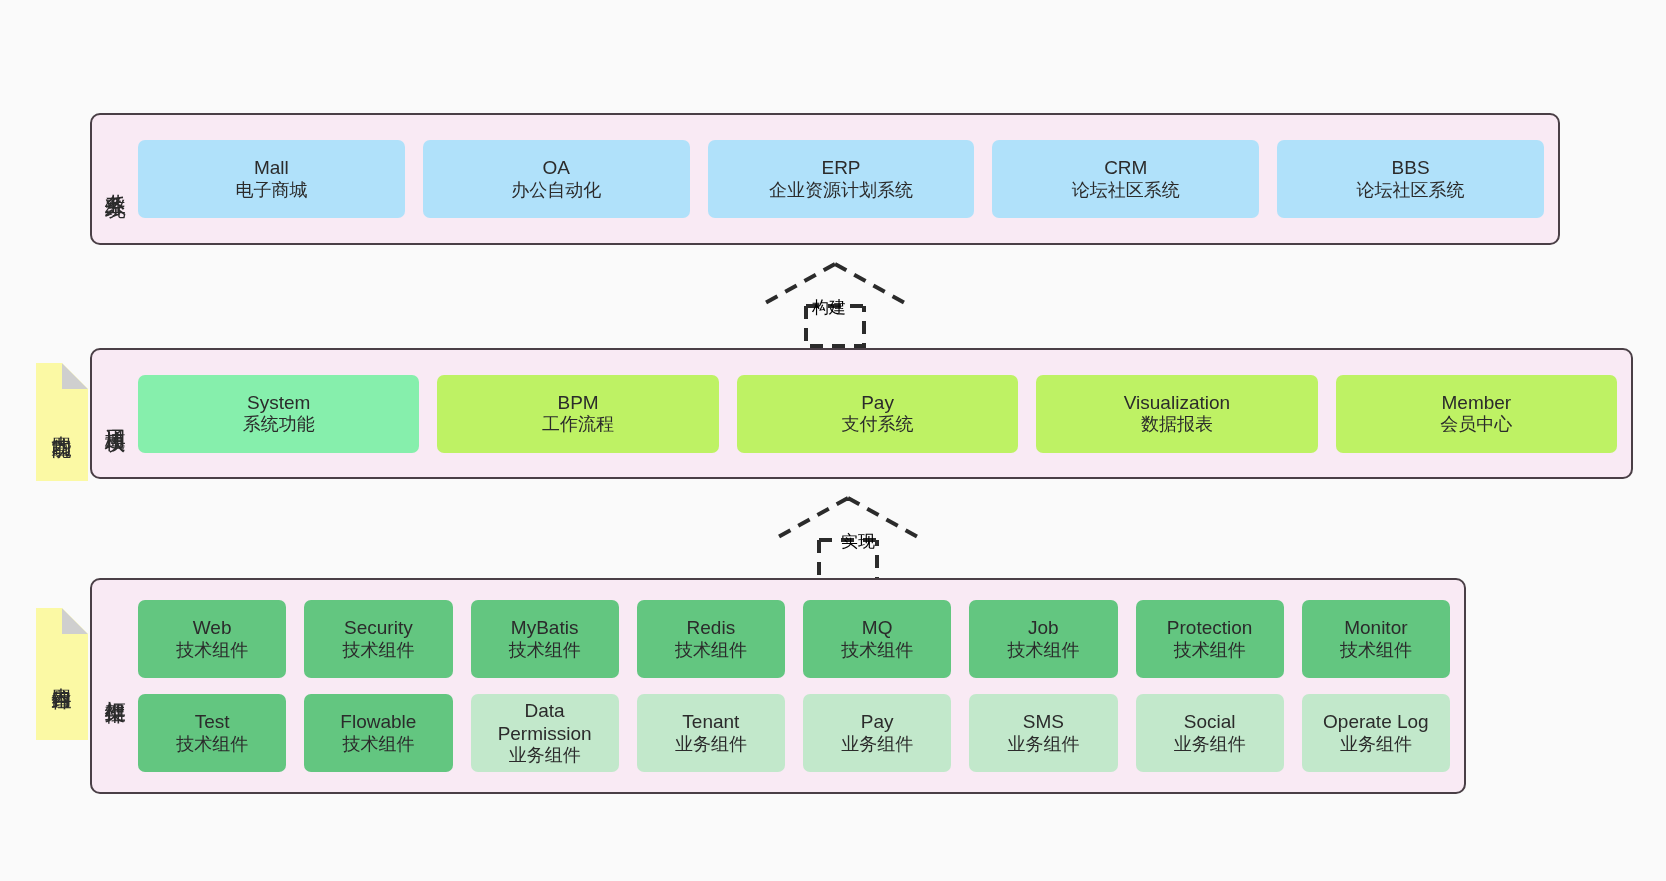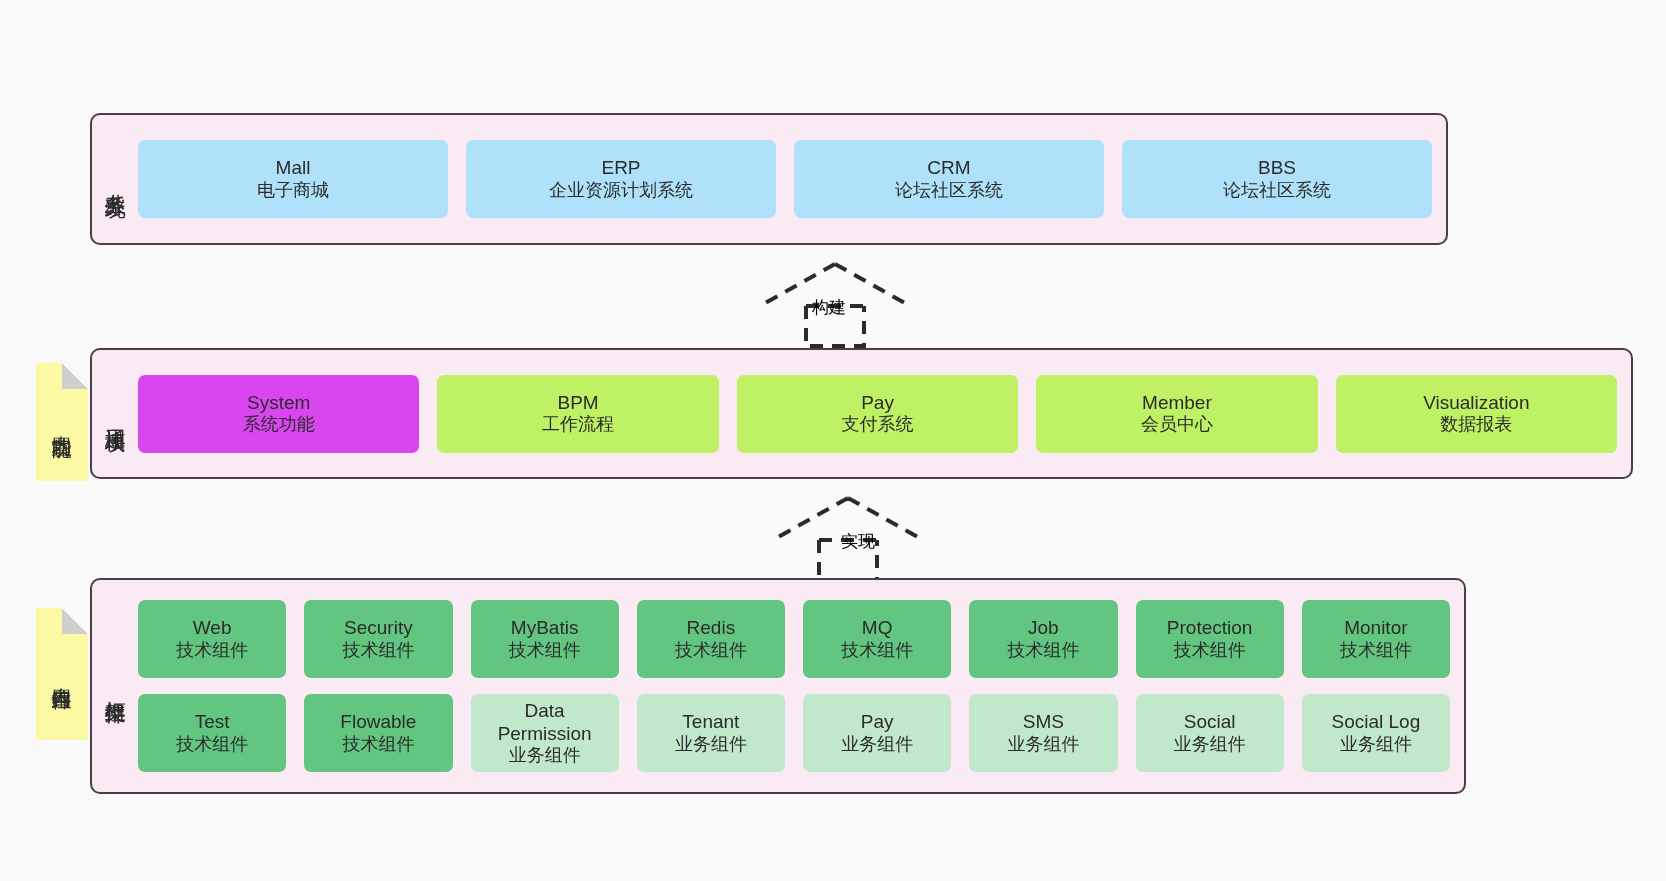--- a/index.html
+++ b/index.html
@@ -81,27 +81,27 @@
     font-size: 19px;
   }
   .node .n-cn {
     font-size: 18px;
   }
   .node.wrap-en .n-en {
     max-width: 112px;
   }
 
   .c-blue       { background: #b0e1fa; }
-  .c-red        { background: #d946ef; }
+  .c-red        { background: #86efac; }
   .c-pink       { background: #bef264; }
   .c-green      { background: #63c680; }
   .c-lightgreen { background: #c2e8cb; }
 
   
-  #layer-business  { left: 90px;  top: 113px; width: 1358px; height: 132px; }
+  #layer-business  { left: 90px;  top: 113px; width: 1470px; height: 132px; }
   #layer-common    { left: 90px;  top: 348px; width: 1543px; height: 131px; }
   #layer-framework { left: 90px;  top: 578px; width: 1376px; height: 216px; }
 
   #layer-business .layer-body  { padding-left: 0; }
 
   
   .note {
     position: absolute;
     background: #fbf9a4;
     box-sizing: border-box;
@@ -155,20 +155,24 @@
 
   <div class="layer" id="layer-business">
     <div class="layer-title">业务系统</div>
     <div class="layer-body">
       <div class="row">
         <div class="node c-blue">
           <span class="n-en">Mall</span>
           <span class="n-cn">电子商城</span>
         </div>
         <div class="node c-blue">
+          <span class="n-en">OA</span>
+          <span class="n-cn">办公自动化</span>
+        </div>
+        <div class="node c-blue">
           <span class="n-en">ERP</span>
           <span class="n-cn">企业资源计划系统</span>
         </div>
         <div class="node c-blue">
           <span class="n-en">CRM</span>
           <span class="n-cn">论坛社区系统</span>
         </div>
         <div class="node c-blue">
           <span class="n-en">BBS</span>
           <span class="n-cn">论坛社区系统</span>
@@ -200,26 +204,26 @@
         </div>
         <div class="node c-pink">
           <span class="n-en">BPM</span>
           <span class="n-cn">工作流程</span>
         </div>
         <div class="node c-pink">
           <span class="n-en">Pay</span>
           <span class="n-cn">支付系统</span>
         </div>
         <div class="node c-pink">
+          <span class="n-en">Visualization</span>
+          <span class="n-cn">数据报表</span>
+        </div>
+        <div class="node c-pink">
           <span class="n-en">Member</span>
           <span class="n-cn">会员中心</span>
-        </div>
-        <div class="node c-pink">
-          <span class="n-en">Visualization</span>
-          <span class="n-cn">数据报表</span>
         </div>
       </div>
     </div>
   </div>
 
   <div class="connector" id="conn-realize">
     <svg width="170" height="92" viewBox="0 0 170 92">
       <path d="M 85 6 L 160 48 M 85 6 L 10 48 M 56 48 L 114 48" fill="none" stroke="#2b2b2b" stroke-width="4" stroke-dasharray="13 9"></path>
       <path d="M 56 48 L 56 88 L 114 88 L 114 48" fill="none" stroke="#2b2b2b" stroke-width="4" stroke-dasharray="13 9"></path>
     </svg>
@@ -293,21 +297,21 @@
         </div>
         <div class="node c-lightgreen">
           <span class="n-en">SMS</span>
           <span class="n-cn">业务组件</span>
         </div>
         <div class="node c-lightgreen">
           <span class="n-en">Social</span>
           <span class="n-cn">业务组件</span>
         </div>
         <div class="node c-lightgreen">
-          <span class="n-en">Social Log</span>
+          <span class="n-en">Operate Log</span>
           <span class="n-cn">业务组件</span>
         </div>
       </div>
 
     </div>
   </div>
 
 </div>
 
 </body></html>

